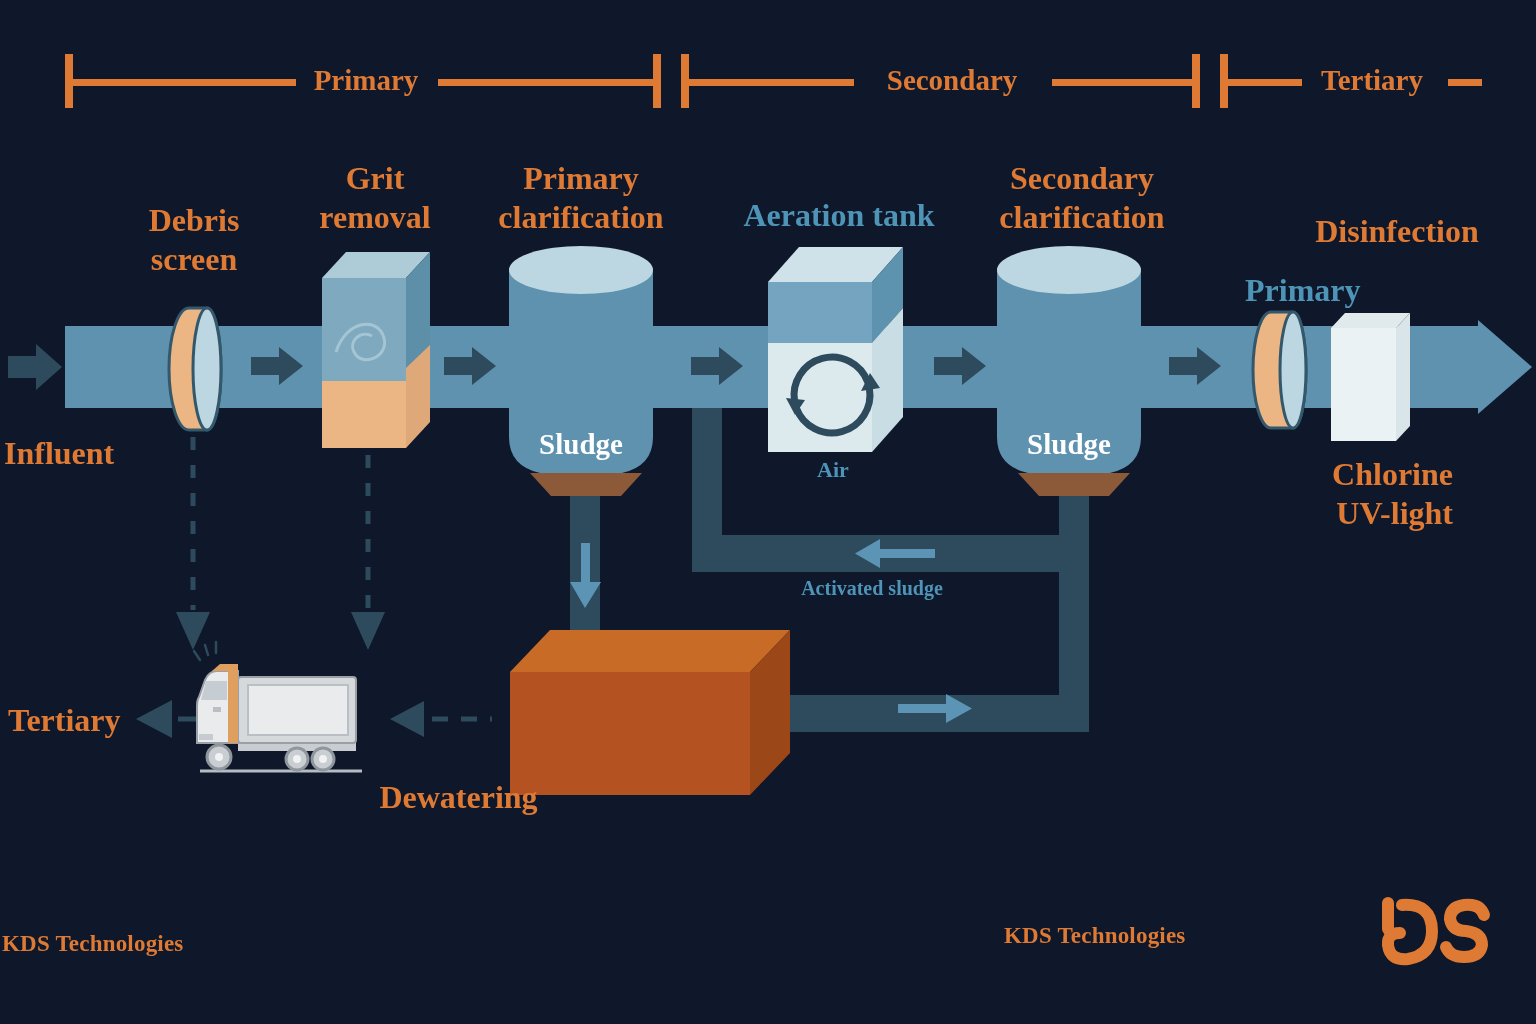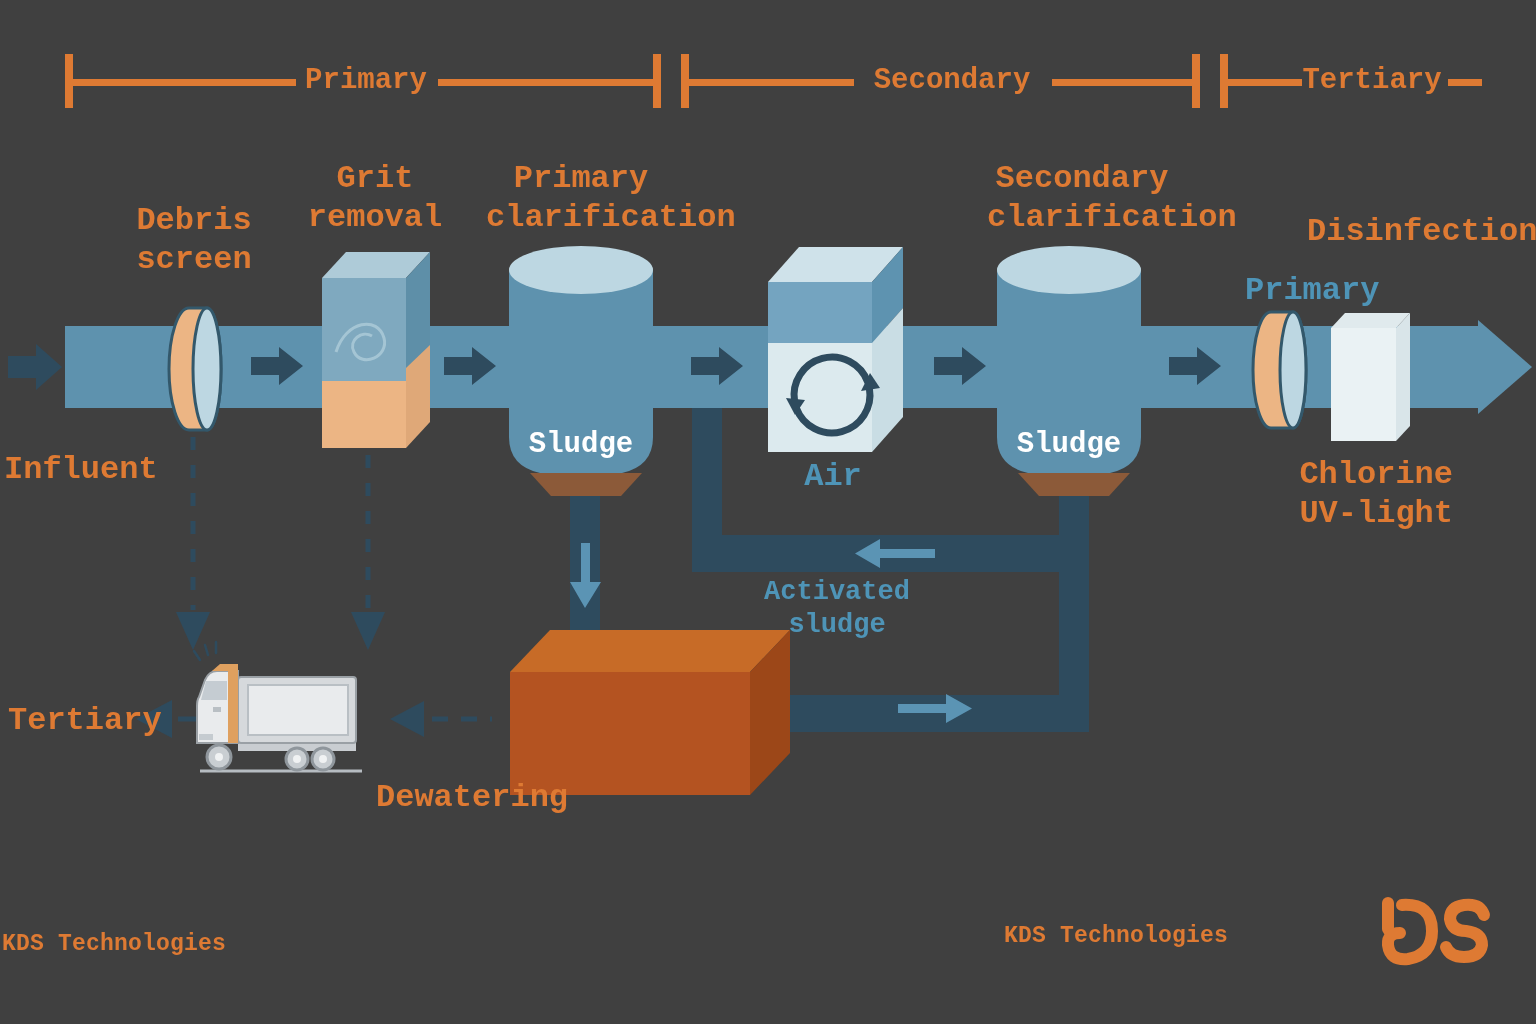--- a/index.html
+++ b/index.html
@@ -1,18 +1,18 @@
 <!DOCTYPE html>
 <html style="--orange: #DE7A33; --blue-label: #4E94B7; --pipe: #5E92AE; --dark: #2E4B5E; --arrow-blue: #5B94B4; --light-top: #BDD7E2; --tan: #ECB584; --tan-dark: #DFA878; --funnel: #8C5A39; --grit-front: #7FA9BF; --grit-side: #5E8FA8; --grit-top: #AECBD8; --aer-front-top: #74A4C0; --aer-front-bottom: #DCEAEE; --aer-side-top: #5E93B0; --aer-side-bottom: #C9DDE4; --aer-top: #CFE2EA; --dis-front: #EAF2F4; --dis-side: #D9E5E9; --dis-top: #E0EAED; --dig-front: #B45321; --dig-side: #9C4718; --dig-top: #C76B27; --outline-teal: #33586B; --truck-body: #E9EBED; --truck-panel: #D6D9DC; --truck-line: #9AA0A5; --truck-orange: #DFA05F; --truck-glass: #C5CCD2; --wheel: #C9CED2; --wheel-rim: #8F969C;"><head>
 <meta charset="utf-8">
 <style>
   html,body{margin:0;padding:0;background:#ffffff;}
   #stage{
-    position:relative;width:1536px;height:1024px;background:#404040;
-    overflow:hidden;font-family:Liberation Mono, monospace;
+    position:relative;width:1536px;height:1024px;background:#0f172a;
+    overflow:hidden;font-family:Liberation Serif, serif;
   }
   #diagram-svg{position:absolute;left:0;top:0;}
   .lbl{
     position:absolute;font-weight:700;font-size:32px;line-height:1.22;
     color:var(--orange);text-align:center;white-space:pre-line;
   }
   .lbl.blue{color:var(--blue-label);}
   .lbl.white{color:#ffffff;}
   .lbl.leftalign{text-align:left;}
   .lbl.stage-lbl{font-size:29px;}
@@ -165,35 +165,36 @@
       <path d="M 16,10 V 36"></path>
       <path d="M 30,12 Q 60,10 60,38 Q 60,62 36,66 Q 18,68 16,52 Q 15,40 28,40"></path>
       <path d="M 112,22 Q 108,10 92,12 Q 78,14 78,26 Q 80,38 94,38 Q 110,40 110,52 Q 108,64 92,64 Q 78,64 74,54"></path>
     </g>
   </svg>
 
   <div class="lbl stage-lbl" style="left:296px;top:63px;width:140px;">Primary</div>
   <div class="lbl stage-lbl" style="left:872px;top:63px;width:160px;">Secondary</div>
   <div class="lbl stage-lbl" style="left:1302px;top:63px;width:140px;">Tertiary</div>
 
-  <div class="lbl leftalign" style="left:4px;top:434px;width:140px;margin-top:16px;">Influent</div>
+  <div class="lbl leftalign" style="left:4px;top:434px;width:140px;">Influent</div>
   <div class="lbl" style="left:124px;top:201px;width:140px;">Debris
 screen</div>
   <div class="lbl" style="left:305px;top:159px;width:140px;">Grit
 removal</div>
   <div class="lbl" style="left:486px;top:159px;width:190px;">Primary
 clarification</div>
-  <div class="lbl blue" style="left:783px;top:457px;width:100px;font-size:32px;">Air</div>
+  <div class="lbl blue" style="left:739px;top:196px;width:200px;">Aeration tank</div>
+  <div class="lbl blue" style="left:783px;top:457px;width:100px;font-size:22px;">Air</div>
   <div class="lbl" style="left:987px;top:159px;width:190px;">Secondary
 clarification</div>
   <div class="lbl blue" style="left:1245px;top:271px;width:100px;">Primary</div>
   <div class="lbl" style="left:1307px;top:212px;width:180px;">Disinfection</div>
   <div class="lbl" style="left:1293px;top:455px;width:160px;text-align:right;">Chlorine
 UV-light</div>
-  <div class="lbl blue" style="left:712px;top:576px;width:250px;font-size:27px;">Activated sludge</div>
+  <div class="lbl blue" style="left:747px;top:576px;width:250px;font-size:20px;">Activated sludge</div>
   <div class="lbl white" style="left:511px;top:427px;width:140px;font-size:29px;">Sludge</div>
   <div class="lbl white" style="left:999px;top:427px;width:140px;font-size:29px;">Sludge</div>
   <div class="lbl leftalign" style="left:8px;top:701px;width:130px;">Tertiary</div>
   <div class="lbl" style="left:328px;top:778px;width:165px;margin-left:48px;">Dewatering</div>
 
   <div class="lbl footer leftalign" style="left:2px;top:919px;width:330px;">KDS Technologies</div>
   <div class="lbl footer leftalign" style="left:1004px;top:911px;width:370px;">KDS Technologies</div>
 </div>
 
 </body></html>

